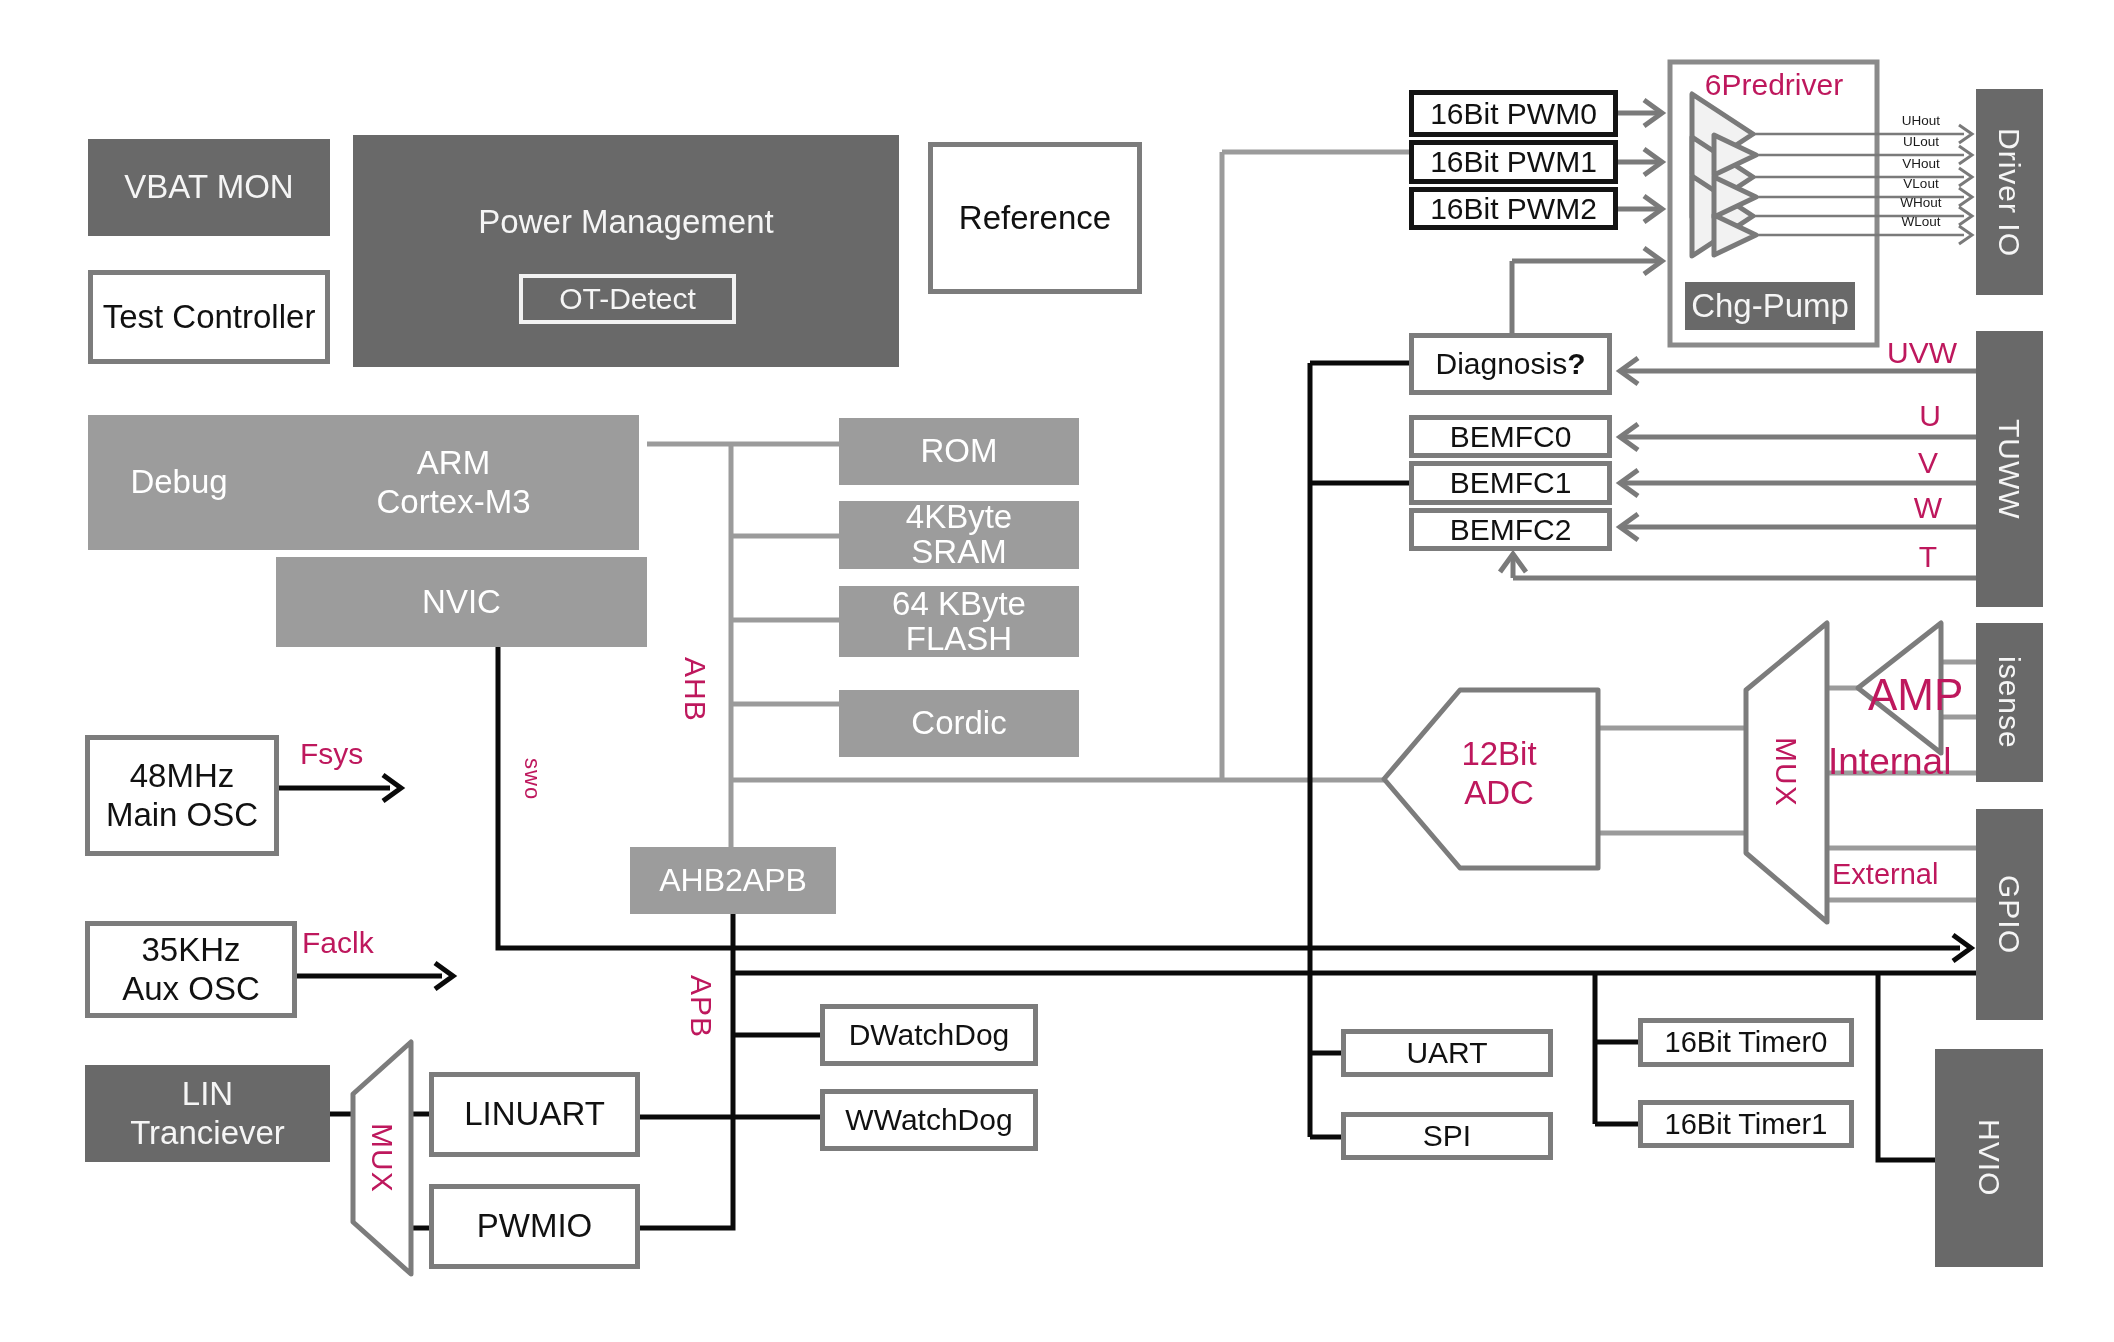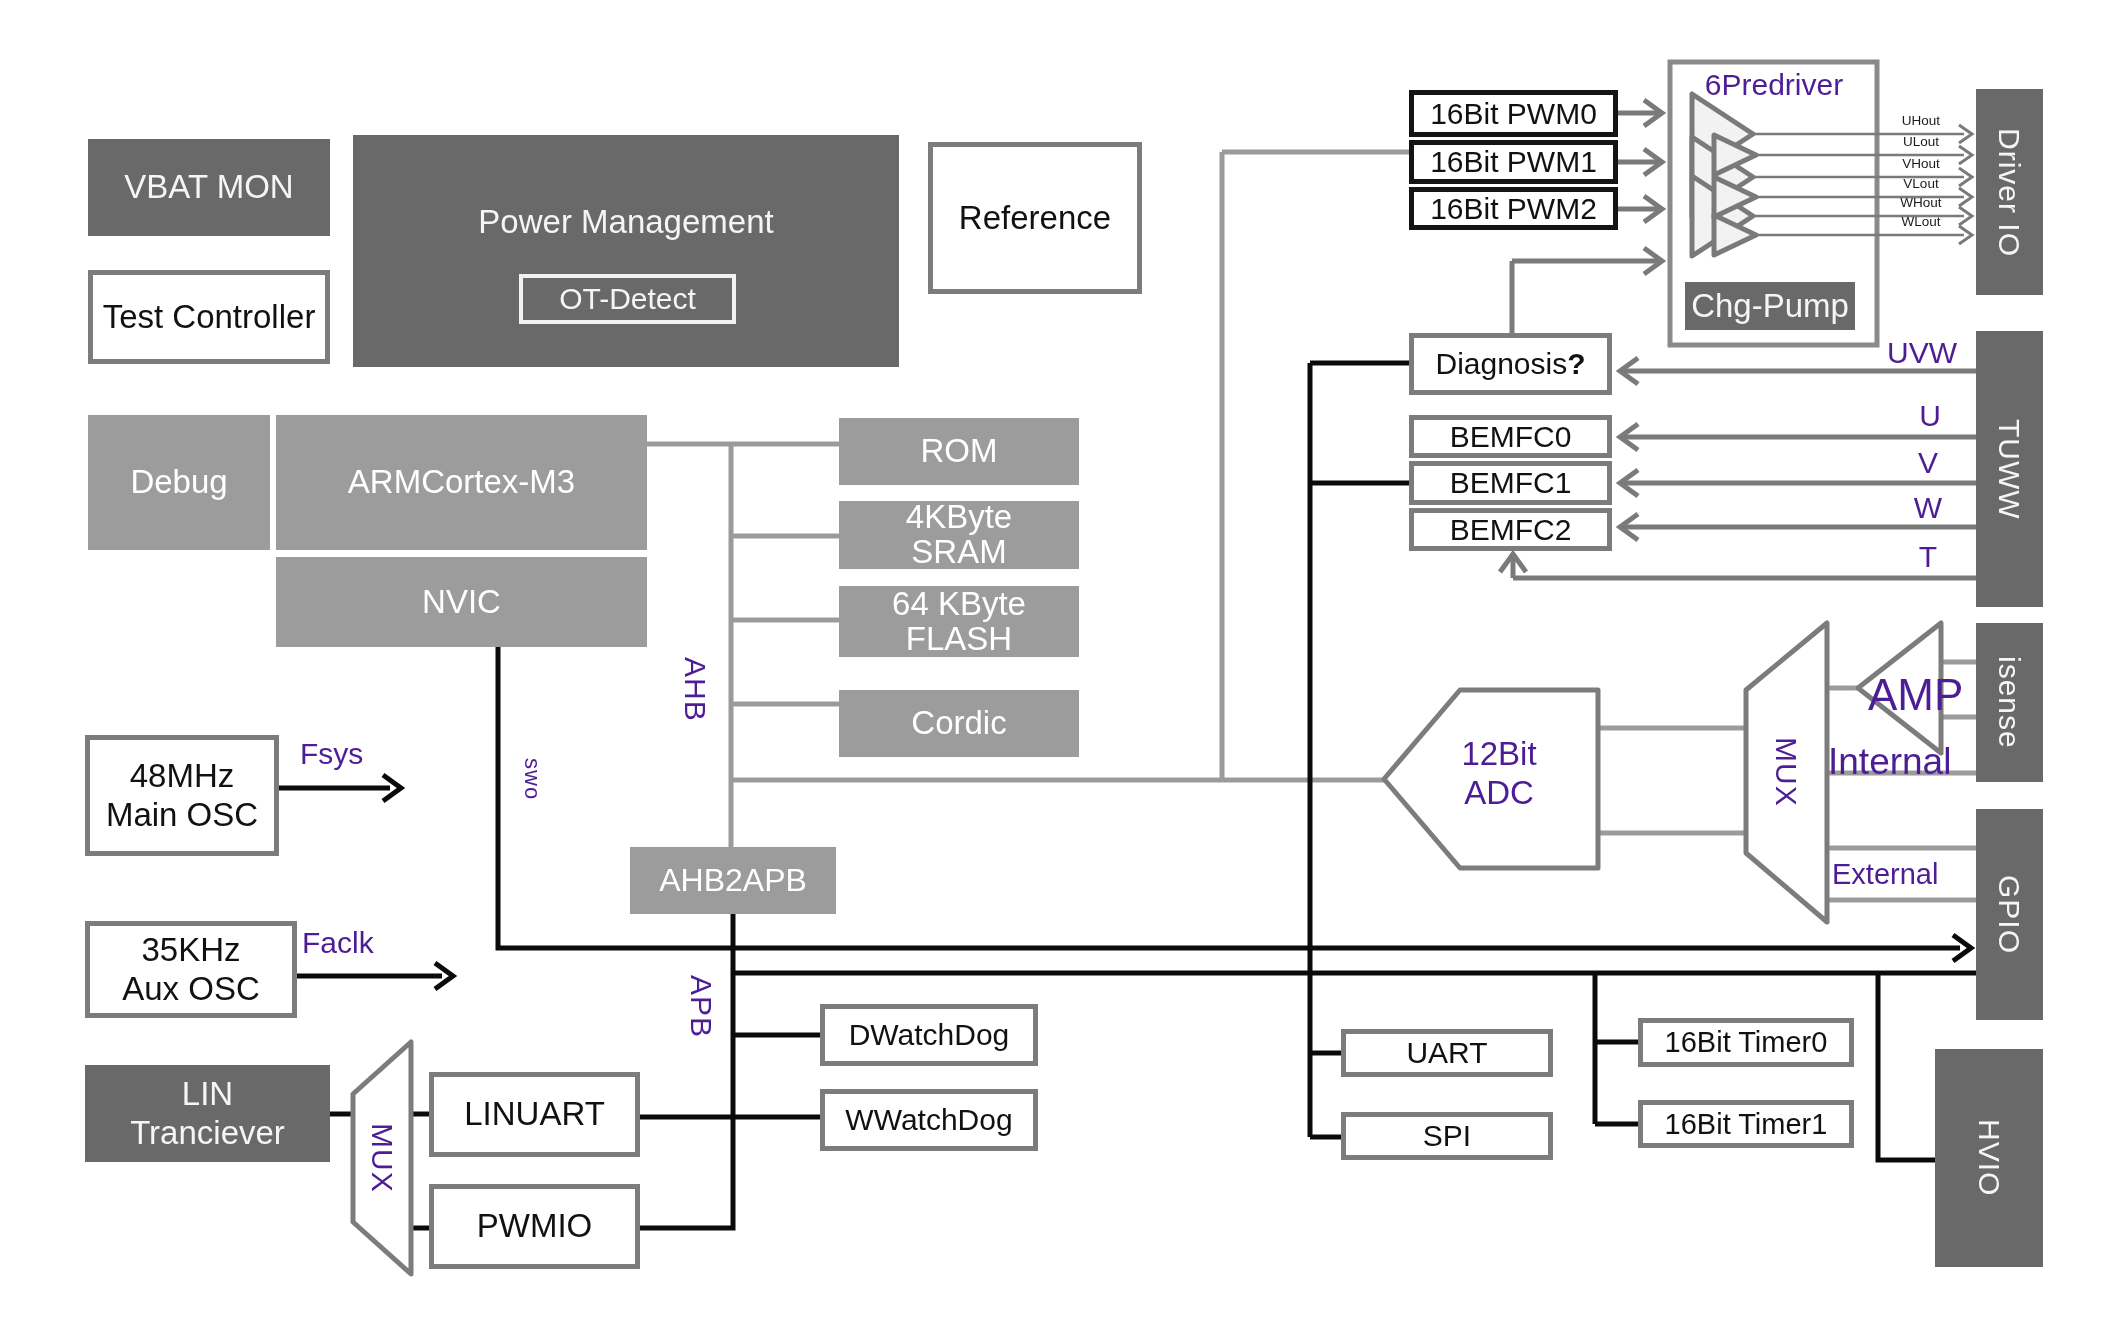--- a/index.html
+++ b/index.html
@@ -8,21 +8,21 @@
     font-family:"Liberation Sans","DejaVu Sans",sans-serif; overflow:hidden;
   }
   #stage * { box-sizing:border-box; }
   svg.layer { position:absolute; left:0; top:0; z-index:1; }
   .box { position:absolute; z-index:2; display:flex; align-items:center; justify-content:center;
          text-align:center; line-height:1.18; }
   .box-dark  { background:#696969; color:#f5f5f5; }
   .box-med   { background:#9c9c9c; color:#ffffff; }
   .box-white { background:#ffffff; color:#111111; border:5px solid #7c7c7c; }
   .box-pwm   { background:#ffffff; color:#111111; border:5px solid #141414; }
-  .lbl { position:absolute; z-index:3; color:#4c1d95; }
+  .lbl { position:absolute; z-index:3; color:#be185d; }
   .vbox { display:flex; align-items:center; justify-content:center; }
   .vtext { writing-mode:vertical-rl; text-orientation:mixed; letter-spacing:1px; }
   .f33 { font-size:33px; } .f30 { font-size:30px; } .f29 { font-size:29px; }
   .pin { font-size:13.5px; text-align:center; color:#1a1a1a; }
   .ctr { text-align:center; }
 </style>
 </head>
 <body>
 
 <div id="stage">
@@ -147,21 +147,21 @@
     </div>
 
   <div class="box box-white f33" style="left:928px;top:142px;width:214px;height:152px">
       <span>Reference</span>
     </div>
 
   <div class="box box-med f33" style="left:88px;top:415px;width:182px;height:135px">
       <span>Debug</span>
     </div>
 
-  <div class="box box-med f33" style="left:276px;top:415px;width:371px;height:135px;flex-direction:row">
+  <div class="box box-med f33" style="left:268px;top:415px;width:371px;height:135px;flex-direction:column">
     <span>ARM</span>
     <span>Cortex-M3</span>
   </div>
 
   <div class="box box-med f33" style="left:276px;top:557px;width:371px;height:90px">
       <span>NVIC</span>
     </div>
 
   <div class="box box-med f33" style="left:839px;top:418px;width:240px;height:67px">
       <span>ROM</span>

